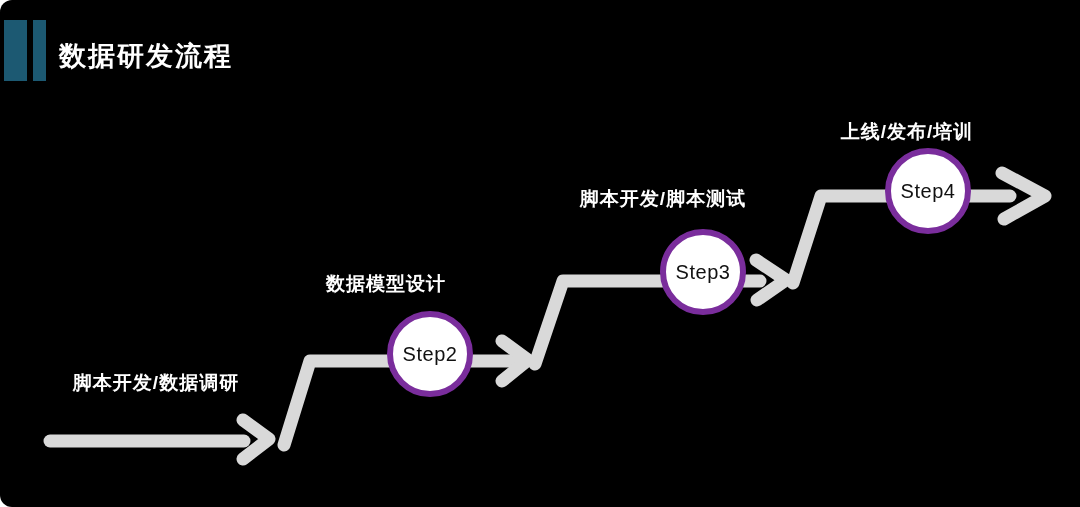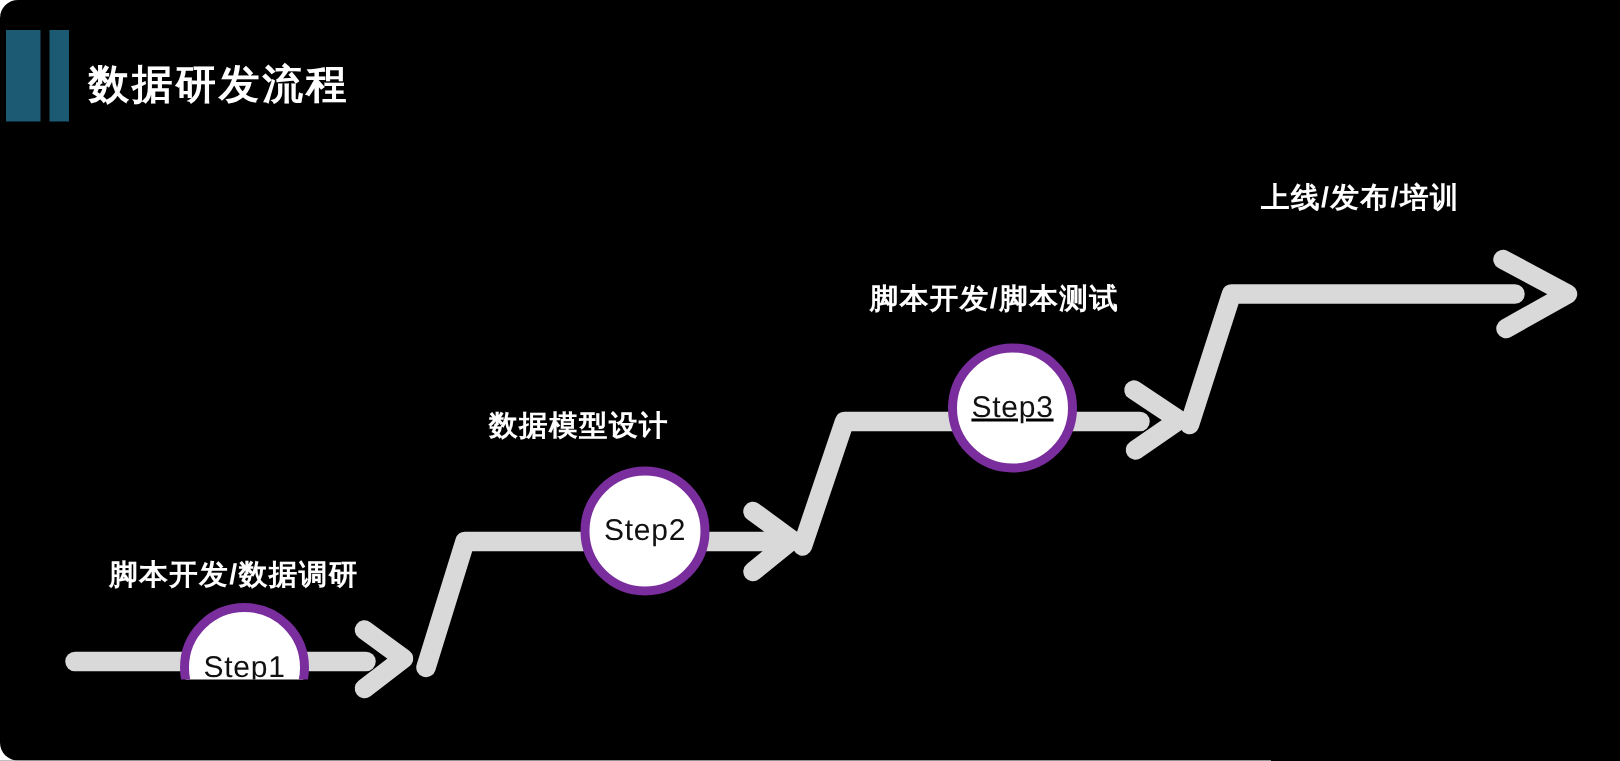--- a/index.html
+++ b/index.html
@@ -43,21 +43,21 @@
     background:var(--circle-fill);
     border:6px solid var(--circle-border);
     border-radius:50%;
     display:flex;align-items:center;justify-content:center;
   }
   .circle .circle-text{
     font-size:20px;color:var(--step-text);font-weight:400;letter-spacing:0.5px;
   }
   .circle.s1{left:120px;top:402px;clip-path:inset(0 0 35px 0);}
   .circle.s2{left:387px;top:311px;}
-  .circle.s3{left:632px;top:229px;text-decoration:underline;}
+  .circle.s3{left:660px;top:229px;}
   .circle.s4{left:885px;top:148px;}
   
   .caption{
     position:absolute;transform:translateX(-50%);
     color:var(--label-text);font-size:19px;font-weight:700;
     white-space:nowrap;letter-spacing:1px;
   }
   .caption.c1{left:156px;top:370px;}
   .caption.c2{left:386px;top:271px;font-family:Liberation Serif, serif;}
   .caption.c3{left:663px;top:186px;}
@@ -87,23 +87,23 @@
 
     <path d="M793 283 L821 196 H1010"></path>
     <path d="M1002 173 L1045 196 L1004 219"></path>
   </svg>
 
   <div class="caption c1">脚本开发/数据调研</div>
   <div class="caption c2">数据模型设计</div>
   <div class="caption c4">上线/发布/培训</div>
   <div class="caption c3">脚本开发/脚本测试</div>
 
-  <div class="circle s1">
-    <span class="circle-text">Step1</span>
-  </div>
   <div class="circle s2">
     <span class="circle-text">Step2</span>
   </div>
   <div class="circle s3">
     <span class="circle-text">Step3</span>
   </div>
+  <div class="circle s4">
+    <span class="circle-text">Step4</span>
+  </div>
 
 </div>
 
 </body></html>

